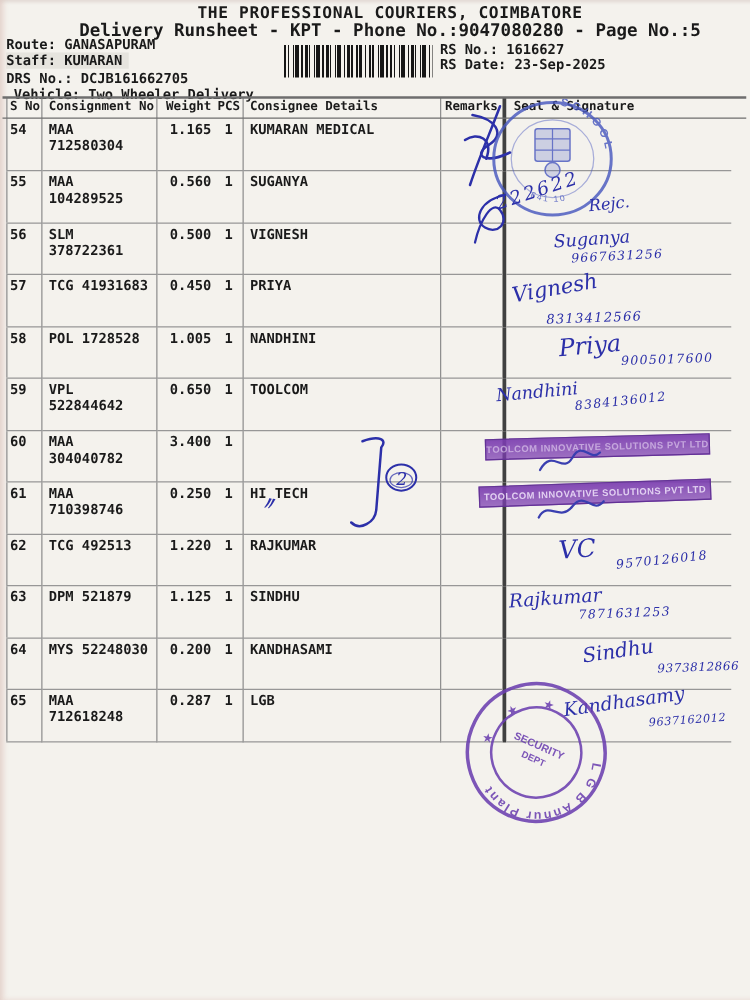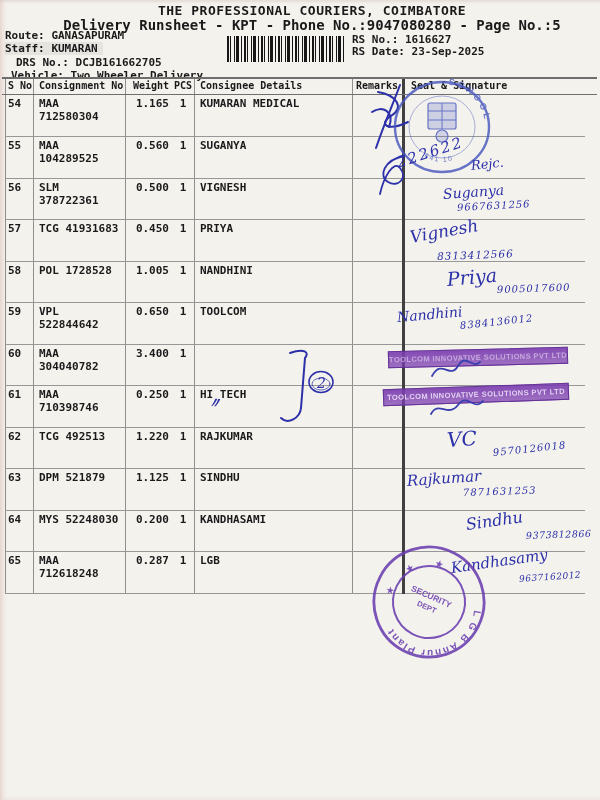--- a/index.html
+++ b/index.html
@@ -6,21 +6,21 @@
   body{background:#efede8;font-family:"DejaVu Sans Mono",monospace;}
   .page{position:relative;width:600px;height:800px;background:#f4f2ed;color:#1a1a1a;
         box-shadow:inset 3px 0 4px rgba(201,140,128,.25), inset 0 2px 3px rgba(0,0,0,.05);padding-left:24px;}
   .abs{position:absolute;white-space:nowrap;}
   
   .doc-title{left:0;right:0;top:3px;text-align:center;font-weight:bold;font-size:13px;letter-spacing:.5px;}
   .doc-subtitle{left:0;right:0;top:17px;text-align:center;font-weight:bold;font-size:14px;}
   .meta{font-size:11px;font-weight:bold;}
   .m-route{left:5px;top:29px;}
   .m-staff{left:5px;top:42px;background:rgba(110,110,100,.10);padding-right:5px;}
-  .m-drs{left:16px;top:56px;}
+  .m-drs{left:5px;top:56px;}
   .m-vehicle{left:11px;top:69px;}
   .rs-no{left:352px;top:33px;font-size:11px;font-weight:bold;}
   .rs-date{left:352px;top:45px;font-size:11px;font-weight:bold;}
   .barcode{left:227px;top:36px;width:119px;height:26px;
     background:
      repeating-linear-gradient(90deg,#161616 0 2px,transparent 2px 3px,#161616 3px 4px,transparent 4px 7px,#161616 7px 8px,transparent 8px 9px,#161616 9px 12px,transparent 12px 14px,#161616 14px 15px,transparent 15px 17px);}
   
   .sheet-table{position:absolute;left:5px;top:78px;width:580px;border-collapse:collapse;table-layout:fixed;
     font-family:"DejaVu Sans Mono",monospace;font-weight:bold;border-left:1px solid #8f8f8f;}
   .sheet-table td{vertical-align:top;padding:2px 0 0 0;overflow:hidden;}

